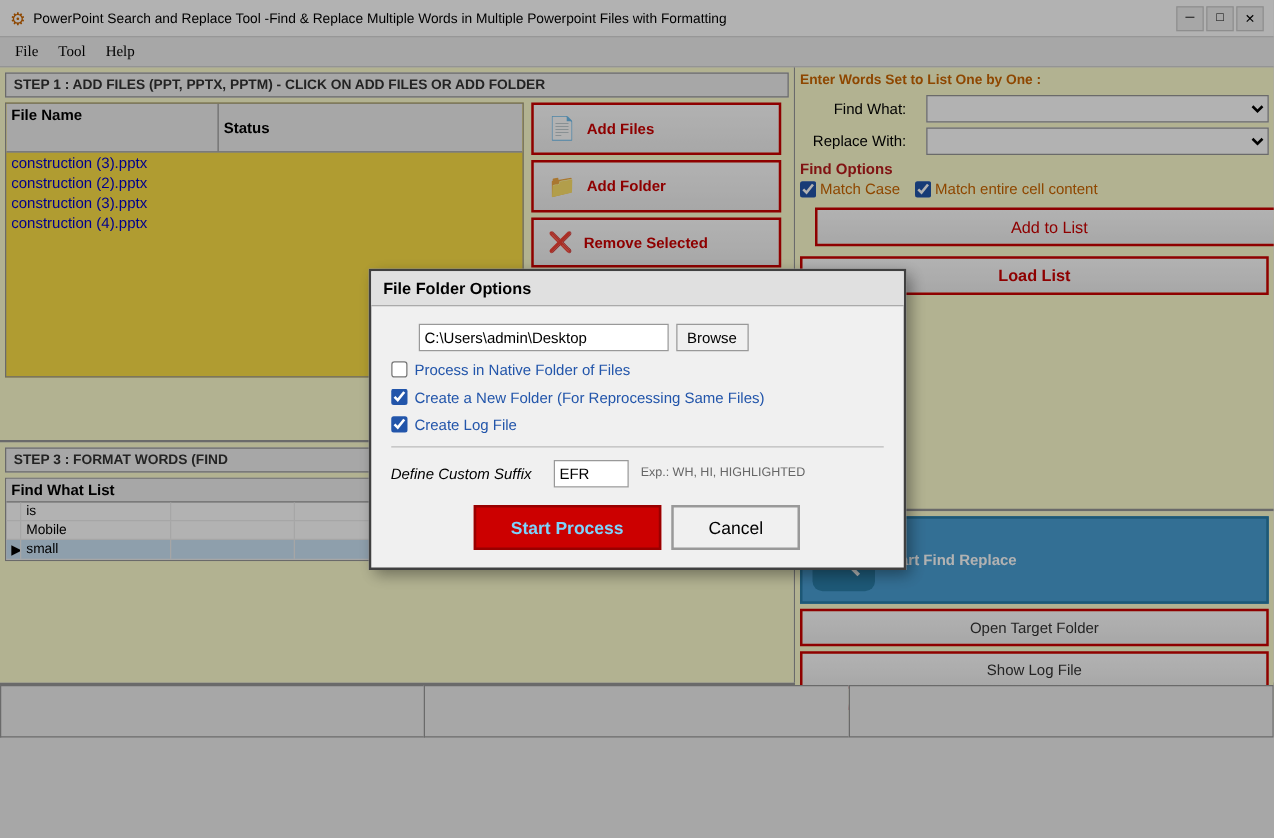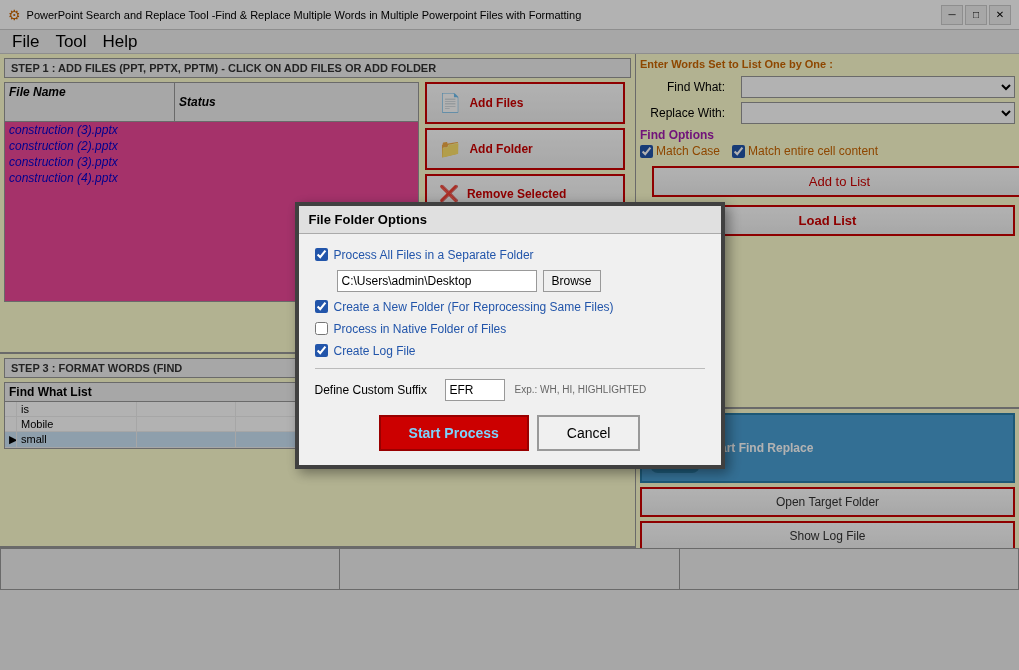--- a/index.html
+++ b/index.html
@@ -7,33 +7,33 @@
     
     
     .title-bar { background: #fff; border-bottom: 1px solid #ccc; display: flex; align-items: center; padding: 4px 8px; height: 30px; }
     .title-bar-icon { color: #cc6600; margin-right: 6px; font-size: 14px; }
     .title-bar-text { font-size: 11px; flex: 1; }
     .title-bar-controls { display: flex; gap: 2px; }
     .title-bar-btn { width: 22px; height: 20px; border: 1px solid #ccc; background: #f0f0f0; cursor: pointer; font-size: 10px; display: flex; align-items: center; justify-content: center; }
     
     
     .menu-bar { background: #f0f0f0; border-bottom: 1px solid #ccc; display: flex; padding: 2px 4px; height: 24px; align-items: center; }
-    .menu-item { padding: 2px 8px; cursor: pointer; font-size: 17px; }
+    .menu-item { padding: 2px 8px; cursor: pointer; font-size: 12px; font-family: Liberation Serif, serif; }
     
     
     .main { display: flex; height: 492px; }
     
     
     .left-panel { width: 636px; border-right: 1px solid #999; display: flex; flex-direction: column; }
     
     
     .step1 { background: #ffffd0; border-bottom: 2px solid #999; padding: 4px; flex: 0 0 300px; }
     .step-header { background: #f0f0f0; border: 1px solid #999; padding: 3px 6px; margin-bottom: 4px; font-weight: bold; font-size: 11px; color: #333; }
     .step1-content { display: flex; }
-    .file-list-area { flex: 1; border: 1px solid #999; background: #ec4899; overflow: hidden; min-height: 220px; font-style: italic; }
+    .file-list-area { flex: 1; border: 1px solid #999; background: #fde047; overflow: hidden; min-height: 220px; }
     .file-list-header { display: flex; background: #f0f0f0; border-bottom: 1px solid #999; }
     .file-col-name { width: 170px; padding: 2px 4px; border-right: 1px solid #999; font-weight: bold; }
     .file-col-status { flex: 1; padding: 12px 4px; font-weight: bold; }
     .file-list-items { }
     .file-row { display: flex; padding: 1px 4px; }
     .file-name { width: 170px; color: #0000cc; }
     .file-status { flex: 1; }
     .file-buttons { display: flex; flex-direction: column; gap: 4px; padding: 0 6px; }
     .btn-add-files { background: linear-gradient(to bottom, #fff, #f0f0f0); border: 2px solid #cc0000; color: #cc0000; font-weight: bold; font-size: 14px; padding: 8px 12px; cursor: pointer; width: 200px; display: flex; align-items: center; gap: 8px; }
     .btn-add-folder { background: linear-gradient(to bottom, #fff, #f0f0f0); border: 2px solid #cc0000; color: #cc0000; font-weight: bold; font-size: 14px; padding: 8px 12px; cursor: pointer; width: 200px; display: flex; align-items: center; gap: 8px; }
@@ -45,50 +45,50 @@
     .word-list-header { background: #f0f0f0; border-bottom: 1px solid #999; padding: 2px 4px; font-weight: bold; }
     
     
     .right-panel { width: 383px; display: flex; flex-direction: column; }
     
     
     .step2 { background: #ffffd0; border-bottom: 2px solid #999; padding: 4px; flex: 0 0 355px; }
     .form-row { display: flex; align-items: center; margin-bottom: 4px; }
     .form-label { width: 85px; text-align: right; margin-right: 16px; font-size: 12px; }
     .form-select { flex: 1; border: 1px solid #999; padding: 2px; height: 22px; background: white; }
-    .find-options-header { font-weight: bold; color: #a21caf; margin: 4px 0 2px 0; }
+    .find-options-header { font-weight: bold; color: #b91c1c; margin: 4px 0 2px 0; }
     .checkbox-row { display: flex; gap: 12px; margin-bottom: 4px; align-items: center; }
     .checkbox-item { display: flex; align-items: center; gap: 3px; color: #cc6600; }
     .btn-add-list { background: linear-gradient(to bottom, #fff, #f0f0f0); border: 2px solid #cc0000; color: #cc0000; font-weight: normal; font-size: 13px; padding: 6px; cursor: pointer; width: 100%; margin: 4px 12px; }
     .btn-load-list { background: linear-gradient(to bottom, #fff, #f0f0f0); border: 2px solid #cc0000; color: #cc0000; font-weight: bold; font-size: 13px; padding: 6px; cursor: pointer; width: 100%; margin: 4px 0; }
     
     
     .right-bottom { background: #ffffd0; padding: 4px; flex: 1; display: flex; flex-direction: column; gap: 4px; }
     .btn-start-find-replace { background: #4a9fd4; border: 2px solid #2a7faa; color: white; font-weight: bold; font-size: 18px; padding: 8px; cursor: pointer; display: flex; align-items: center; gap: 8px; width: 100%; line-height: 1.2; }
     .search-icon-box { background: #2a7faa; width: 50px; height: 50px; display: flex; align-items: center; justify-content: center; border-radius: 8px; flex-shrink: 0; }
     .btn-open-folder { background: linear-gradient(to bottom, #fff, #f0f0f0); border: 2px solid #cc0000; color: #333; font-size: 12px; padding: 6px; cursor: pointer; width: 100%; }
     .btn-show-log { background: linear-gradient(to bottom, #fff, #f0f0f0); border: 2px solid #cc0000; color: #333; font-size: 12px; padding: 6px; cursor: pointer; width: 100%; }
     .total-words { font-weight: bold; color: #cc0000; font-size: 12px; padding: 2px 4px; }
     
     
     .bottom-toolbar { background: #f0f0f0; border-top: 2px solid #999; display: flex; height: 44px; }
     .bottom-btn { flex: 1; border: 1px solid #999; border-right: none; background: #f0f0f0; cursor: pointer; display: flex; align-items: center; justify-content: center; gap: 4px; font-size: 12px; padding: 4px; }
     .bottom-btn:last-child { border-right: 1px solid #999; }
     
     
     .modal-overlay { position: fixed; top: 0; left: 0; right: 0; bottom: 0; background: rgba(0,0,0,0.3); display: flex; align-items: center; justify-content: center; z-index: 100; }
-    .modal { background: #f0f0f0; border: 4px solid #404040; width: 430px; box-shadow: 4px 4px 12px rgba(0,0,0,0.4); }
+    .modal { background: #f0f0f0; border: 2px solid #404040; width: 430px; box-shadow: 4px 4px 12px rgba(0,0,0,0.4); }
     .modal-title-bar { background: #e0e0e0; border-bottom: 1px solid #aaa; padding: 6px 10px; font-weight: bold; font-size: 13px; }
     .modal-content { padding: 14px 16px; }
     .modal-checkbox-row { display: flex; align-items: center; gap: 6px; margin-bottom: 8px; color: #2255aa; font-size: 12px; }
     .modal-input-row { display: flex; align-items: center; gap: 6px; margin-bottom: 8px; padding-left: 22px; }
     .modal-input { border: 1px solid #999; padding: 2px 4px; width: 200px; height: 22px; background: white; }
     .modal-browse-btn { border: 1px solid #999; background: #f0f0f0; padding: 2px 8px; cursor: pointer; height: 22px; }
     .modal-suffix-row { display: flex; align-items: center; gap: 10px; margin: 10px 0; }
-    .modal-suffix-label { font-size: 12px; min-width: 120px; }
+    .modal-suffix-label { font-size: 12px; min-width: 120px; font-style: italic; }
     .modal-suffix-input { border: 1px solid #999; padding: 2px 4px; width: 60px; height: 22px; background: white; }
     .modal-suffix-example { font-size: 10px; color: #666; }
     .modal-divider { border: none; border-top: 1px solid #bbb; margin: 10px 0; }
     .modal-btn-row { display: flex; gap: 8px; justify-content: center; padding-top: 4px; }
     .btn-start-process { background: #cc0000; border: 2px solid #990000; color: #7dd3fc; font-weight: bold; font-size: 14px; padding: 8px 28px; cursor: pointer; }
     .btn-cancel { background: #f0f0f0; border: 2px solid #999; font-size: 14px; padding: 8px 28px; cursor: pointer; }
     
     input[type="checkbox"] { accent-color: #2255aa; }
     
     .step3-bottom { display: flex; flex-direction: column; flex: 1; overflow: hidden; }
@@ -260,41 +260,37 @@
     
     
   </button>
 </div>
 
 <div class="modal-overlay">
   <div class="modal">
     <div class="modal-title-bar">File Folder Options</div>
     <div class="modal-content">
 
-      <label class="modal-checkbox-row">
-        <input type="checkbox" checked="" style="">
-        <span>Process All Files in a Separate Folder</span>
-      </label>
 
       <div class="modal-input-row">
         <input type="text" class="modal-input" value="C:\Users\admin\Desktop" style="">
         <button class="modal-browse-btn">Browse</button>
       </div>
+
+      <label class="modal-checkbox-row">
+        <input type="checkbox" style="">
+        <span>Process in Native Folder of Files</span>
+      </label>
 
       <label class="modal-checkbox-row">
         <input type="checkbox" checked="" style="">
         <span>Create a New Folder (For Reprocessing Same Files)</span>
       </label>
 
       <label class="modal-checkbox-row">
-        <input type="checkbox" style="">
-        <span>Process in Native Folder of Files</span>
-      </label>
-
-      <label class="modal-checkbox-row">
         <input type="checkbox" checked="" style="">
         <span>Create Log File</span>
       </label>
 
       <hr class="modal-divider">
 
       <div class="modal-suffix-row">
         <span class="modal-suffix-label">Define Custom Suffix</span>
         <input type="text" class="modal-suffix-input" value="EFR" style="">
         <span class="modal-suffix-example">Exp.: WH, HI, HIGHLIGHTED</span>

